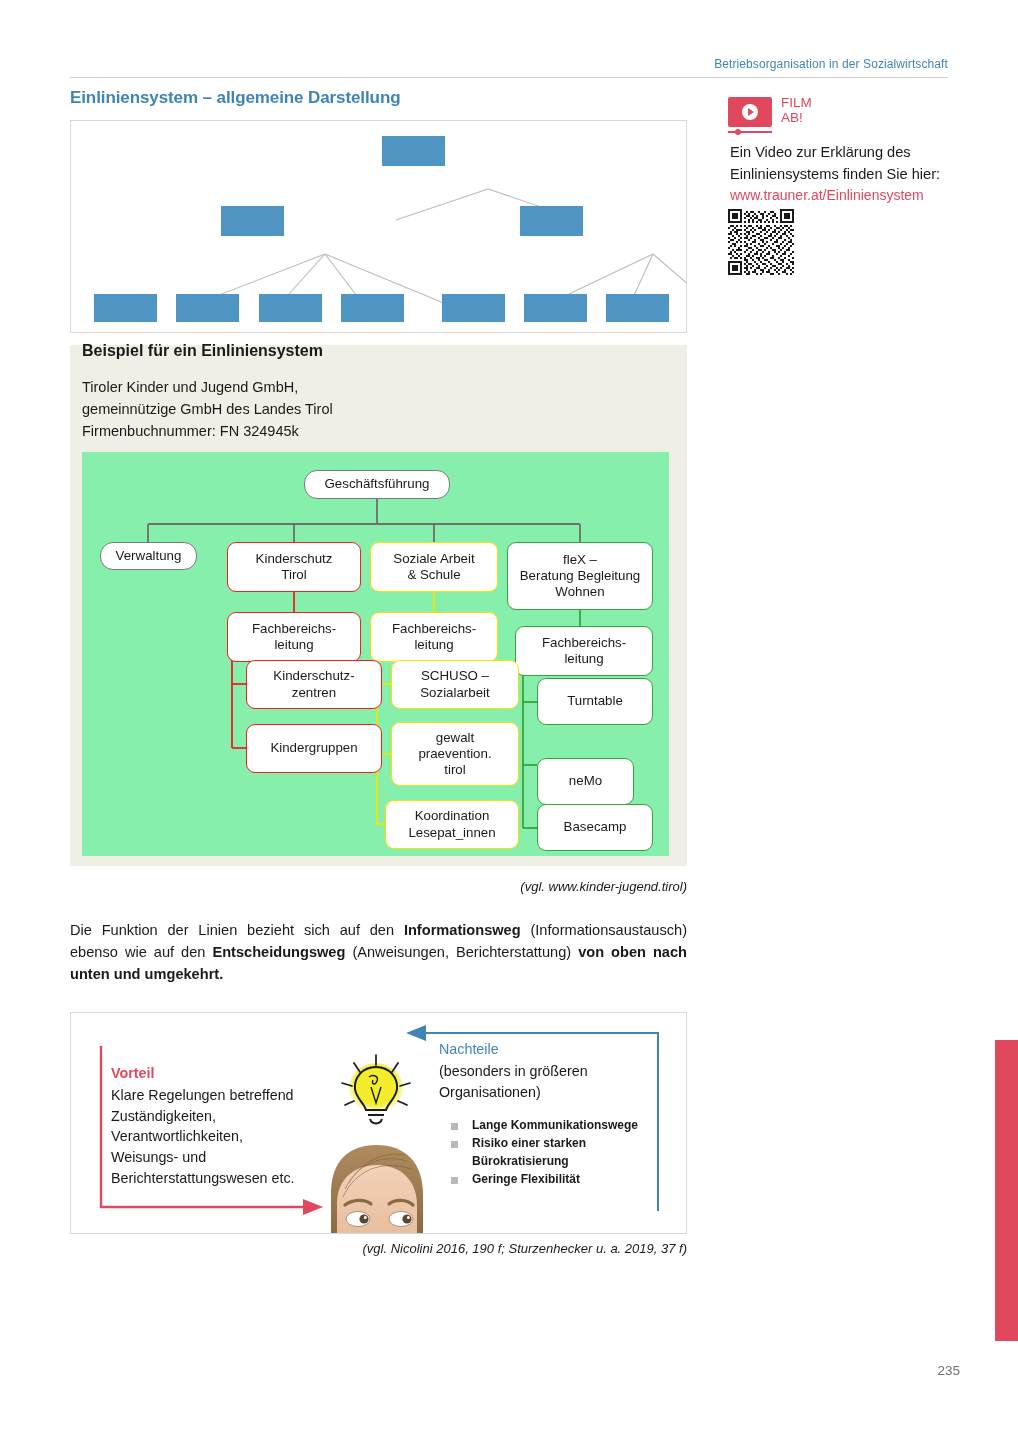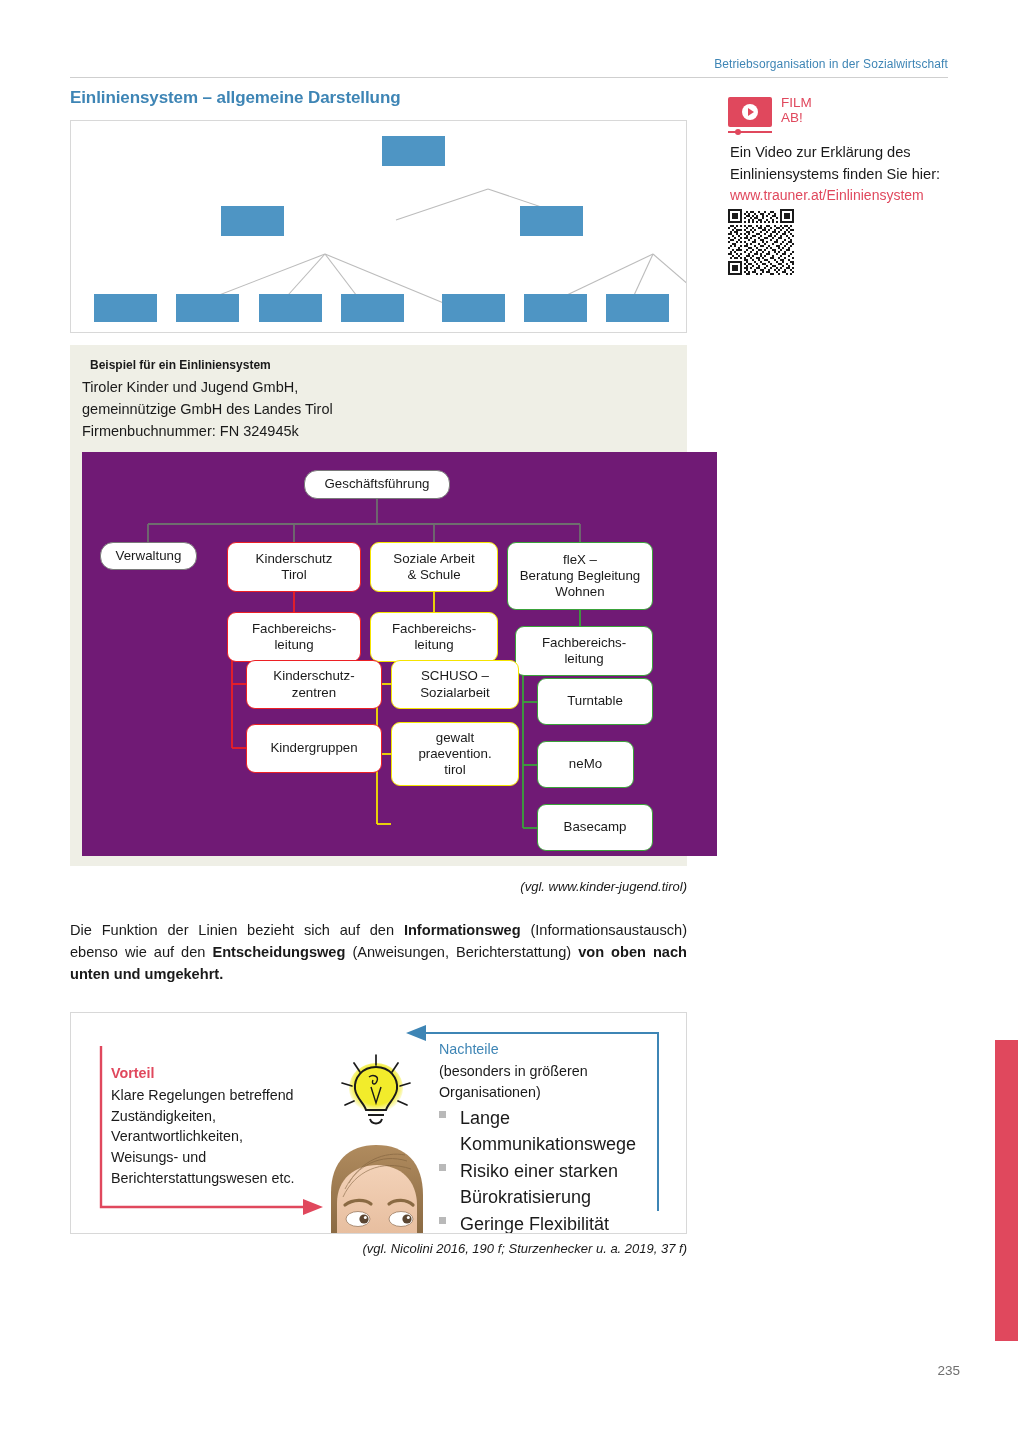--- a/index.html
+++ b/index.html
@@ -18,27 +18,27 @@
 
   
   #generic-chart{position:absolute;left:70px;top:120px;width:617px;height:213px;
       background:#fff;border:1px solid #d8d8d8;box-sizing:border-box;overflow:hidden;}
   #generic-chart svg{position:absolute;left:0;top:0;}
   .gbox{position:absolute;background:#4E95C4;}
 
   
   #example-panel{position:absolute;left:70px;top:345px;width:617px;height:521px;
       background:#EFEFE6;box-sizing:border-box;}
-  #example-title{position:absolute;left:82px;top:358px;font-size:12px;font-weight:700;margin-left:8px;}
+  #example-title{position:absolute;left:82px;top:342px;font-size:16px;font-weight:700;}
   .example-line{position:absolute;left:82px;font-size:14.5px;}
   #ex-l1{top:379px;} #ex-l2{top:401px;} #ex-l3{top:423px;}
 
   
   #company-chart{position:absolute;left:82px;top:452px;width:587px;height:404px;
-      background:#701a75;overflow:hidden;padding-left:48px;}
+      background:#86efac;overflow:hidden;}
   #company-chart svg.wires{position:absolute;left:0;top:0;}
   .node{position:absolute;box-sizing:border-box;background:#fff;border:1.6px solid #666;
         border-radius:9px;display:flex;align-items:center;justify-content:center;
         text-align:center;font-size:13.3px;line-height:1.22;color:#1a1a1a;padding:2px 4px;}
   .node.grey{border-color:#7a7a7a;border-radius:13px;}
   .node.red{border-color:#ED2024;}
   .node.yellow{border-color:#F5E400;}
   .node.green{border-color:#3AA23A;}
 
   
@@ -51,22 +51,22 @@
   #body-para b{font-weight:700;}
 
   
   #prosbox{position:absolute;left:70px;top:1012px;width:617px;height:222px;
       background:#fff;border:1px solid #d8d8d8;box-sizing:border-box;overflow:hidden;}
   #prosbox svg.arrows{position:absolute;left:0;top:0;}
   #vorteil-title{position:absolute;left:40px;top:52px;font-size:14.3px;font-weight:700;color:#E0485D;}
   #vorteil-text{position:absolute;left:40px;top:72px;width:200px;font-size:14.3px;line-height:1.45;}
   #nachteile-title{position:absolute;left:368px;top:28px;font-size:14.3px;font-weight:400;color:#3E85B5;}
   #nachteile-sub{position:absolute;left:368px;top:48px;width:210px;font-size:14.3px;line-height:1.45;}
-  #nachteile-list{position:absolute;left:368px;top:92px;width:215px;margin:0;padding:0;list-style:none;
-      font-size:18px;line-height:1.45;}
+  #nachteile-list{position:absolute;left:368px;top:92px;width:215px;margin:12px;padding:0;list-style:none;
+      font-size:12px;line-height:1.45;font-weight:bold;}
   #nachteile-list li{position:relative;padding-left:21px;margin-bottom:1px;}
   #nachteile-list li .sq{position:absolute;left:0;top:6px;width:7px;height:7px;background:#b9b9b9;}
 
   
   #illustration{position:absolute;left:240px;top:40px;width:130px;height:182px;}
 
   
   #source-note-2{position:absolute;left:70px;top:1241px;width:617px;text-align:right;
       font-size:13px;font-style:italic;}
 
@@ -194,23 +194,26 @@
       <span>Kinderschutz-<br>zentren</span>
     </div>
   <div class="node red" style="left:164px;top:272px;width:136px;height:49px;">Kindergruppen</div>
 
   <div class="node yellow" style="left:309px;top:208px;width:128px;height:49px;">
       <span>SCHUSO –<br>Sozialarbeit</span>
     </div>
   <div class="node yellow" style="left:309px;top:270px;width:128px;height:64px;">
       <span>gewalt<br>praevention.<br>tirol</span>
     </div>
+  <div class="node yellow" style="left:303px;top:348px;width:134px;height:49px;">
+      <span>Koordination<br>Lesepat_innen</span>
+    </div>
 
   <div class="node green" style="left:455px;top:226px;width:116px;height:47px;">Turntable</div>
-  <div class="node green" style="left:455px;top:289px;width:97px;height:47px;">neMo</div>
+  <div class="node green" style="left:455px;top:306px;width:97px;height:47px;">neMo</div>
   <div class="node green" style="left:455px;top:352px;width:116px;height:47px;">Basecamp</div>
 </div>
 
 <div id="source-note-1">(vgl. www.kinder-jugend.tirol)</div>
 
 <div id="body-para"><span>Die Funktion der Linien bezieht sich auf den </span><b>Informationsweg</b><span> (Informationsaustausch) ebenso wie auf den </span><b>Entscheidungsweg</b><span> (Anweisungen, Berichterstattung) </span><b>von oben nach unten und umgekehrt.</b></div>
 
 <div id="prosbox">
   <svg class="arrows" width="617" height="222">
 

